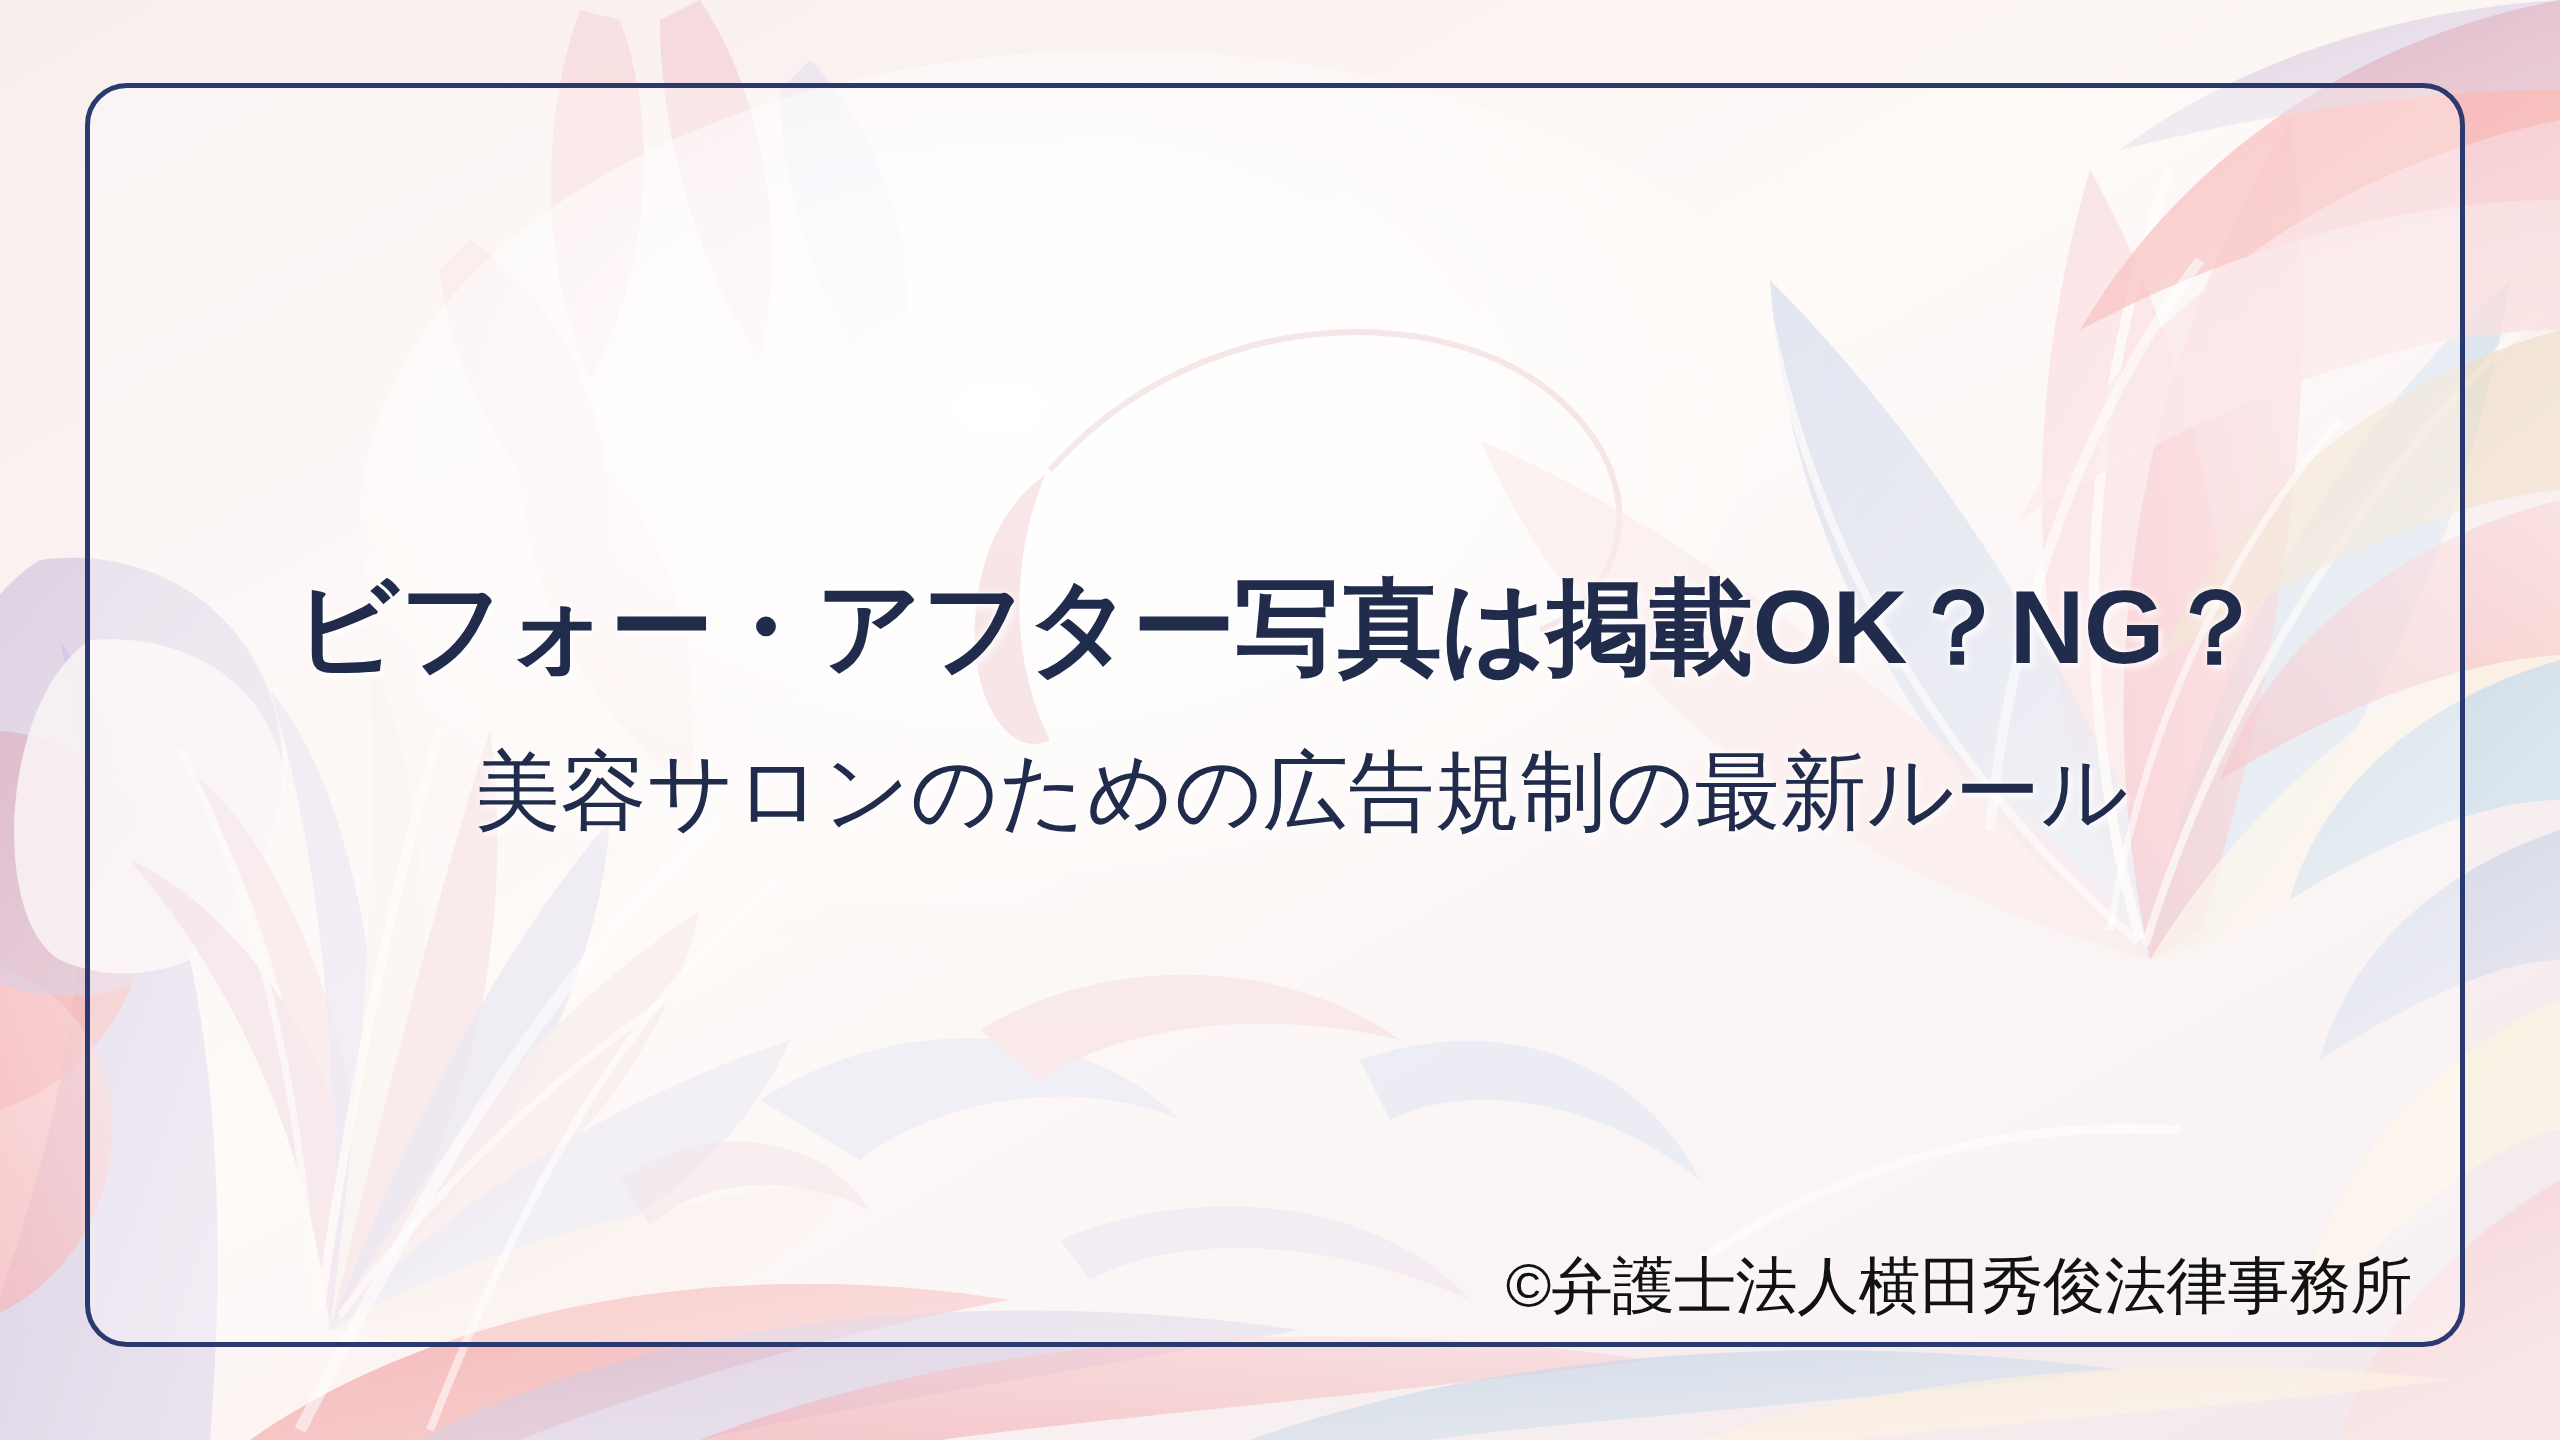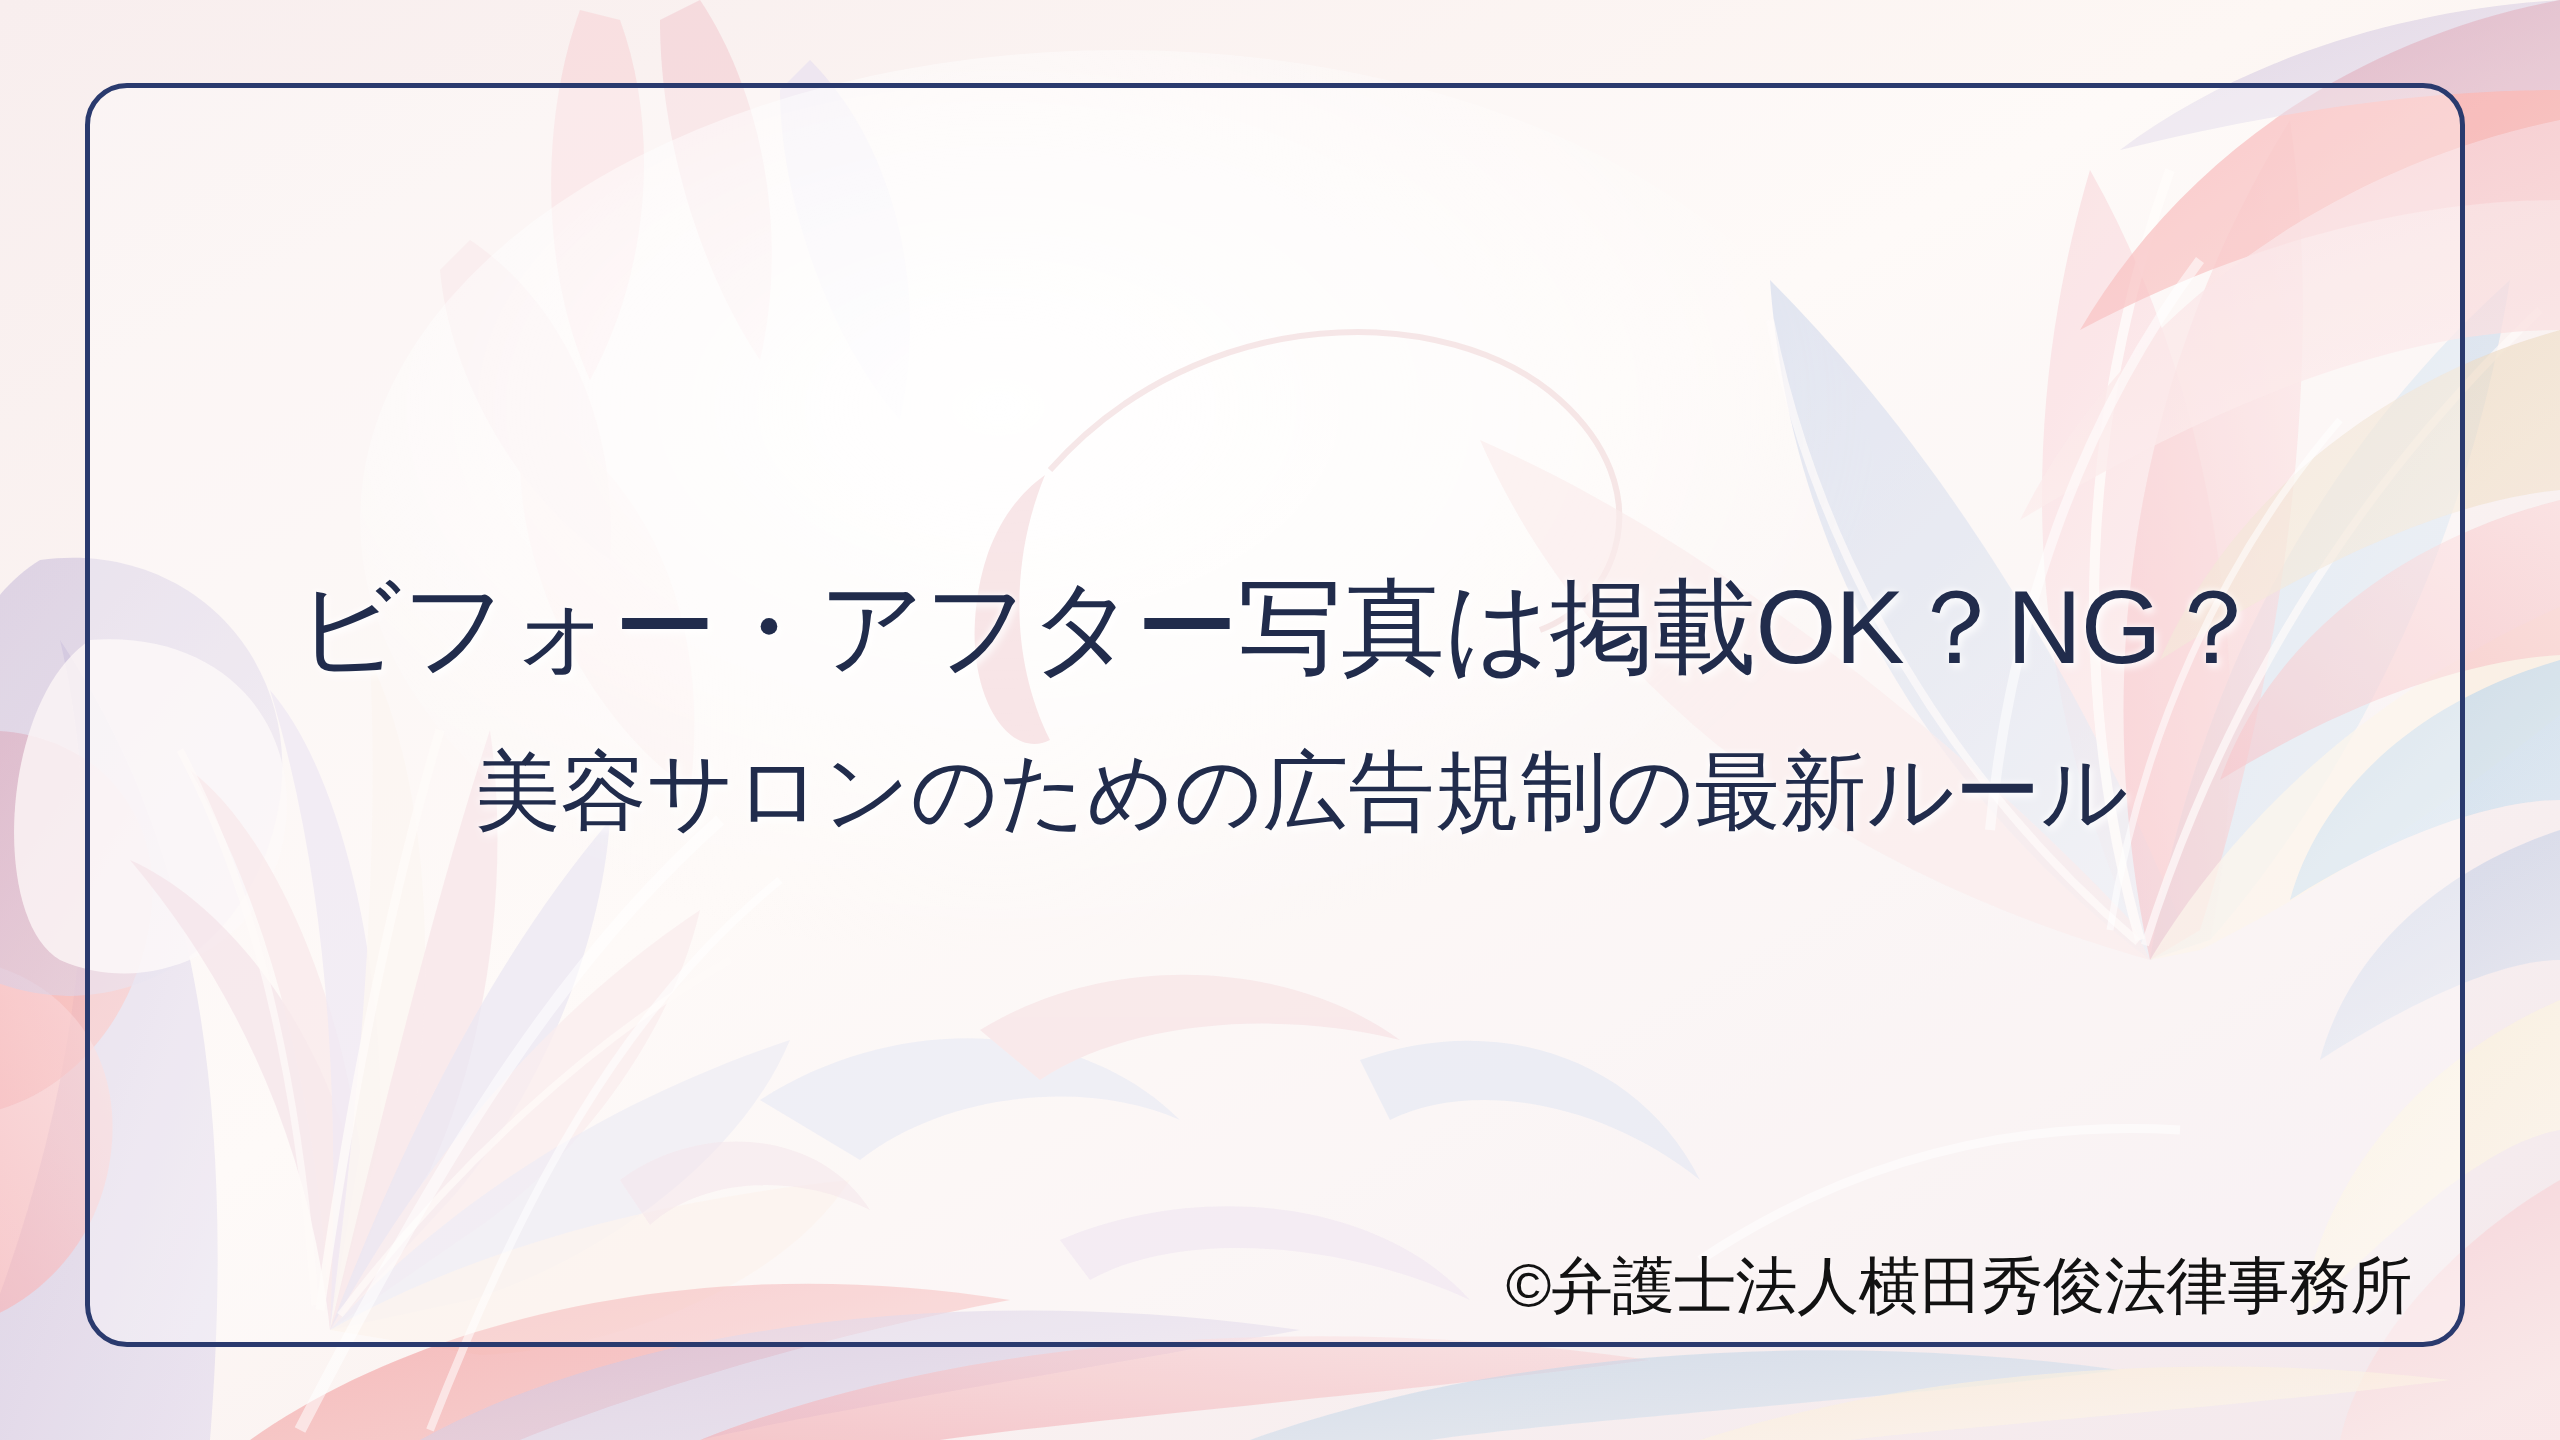--- a/index.html
+++ b/index.html
@@ -59,21 +59,21 @@
     pointer-events: none;
   }
   #title-main {
     position: absolute;
     left: 0;
     right: 0;
     top: 572px;
     text-align: center;
     font-size: 104px;
     line-height: 1.06;
-    font-weight: 400;
+    font-weight: 700;
     letter-spacing: -1px;
     color: #212c4c;
     text-shadow: 3px 4px 7px rgba(255,255,255,0.85),
                  -2px -2px 5px rgba(255,255,255,0.6);
     white-space: nowrap;
   }
   #title-sub {
     position: absolute;
     left: 0;
     right: 0;

